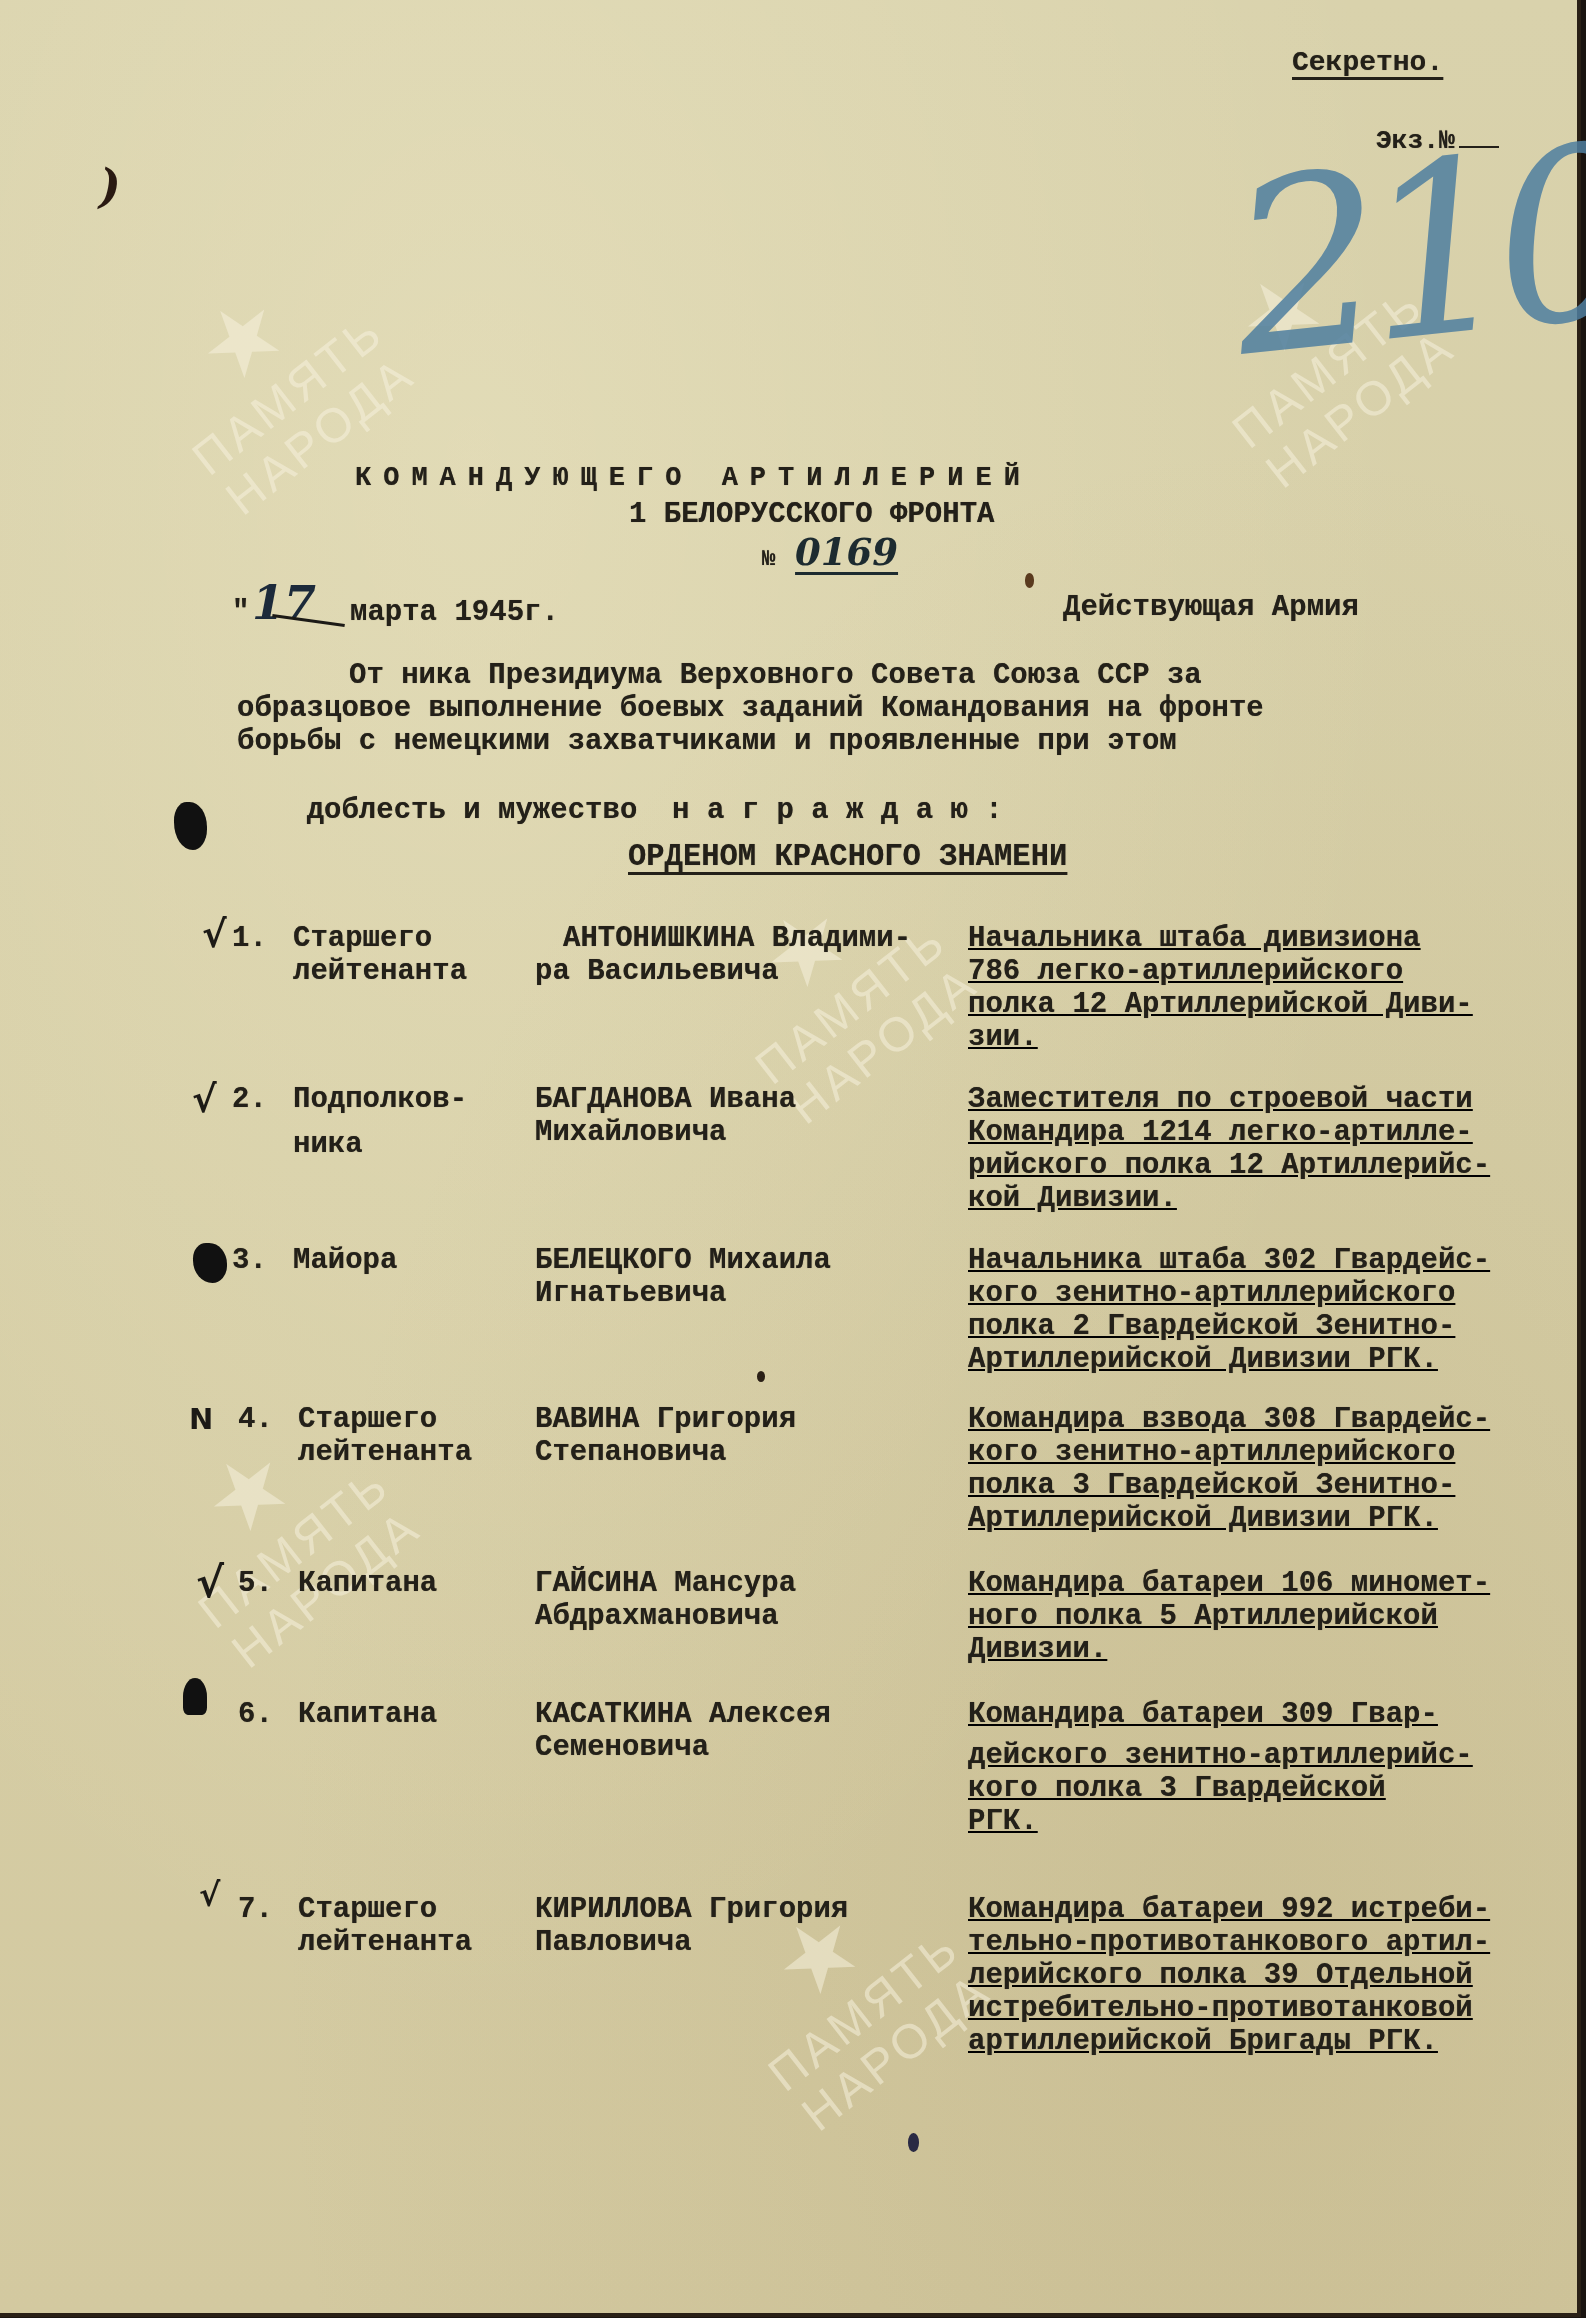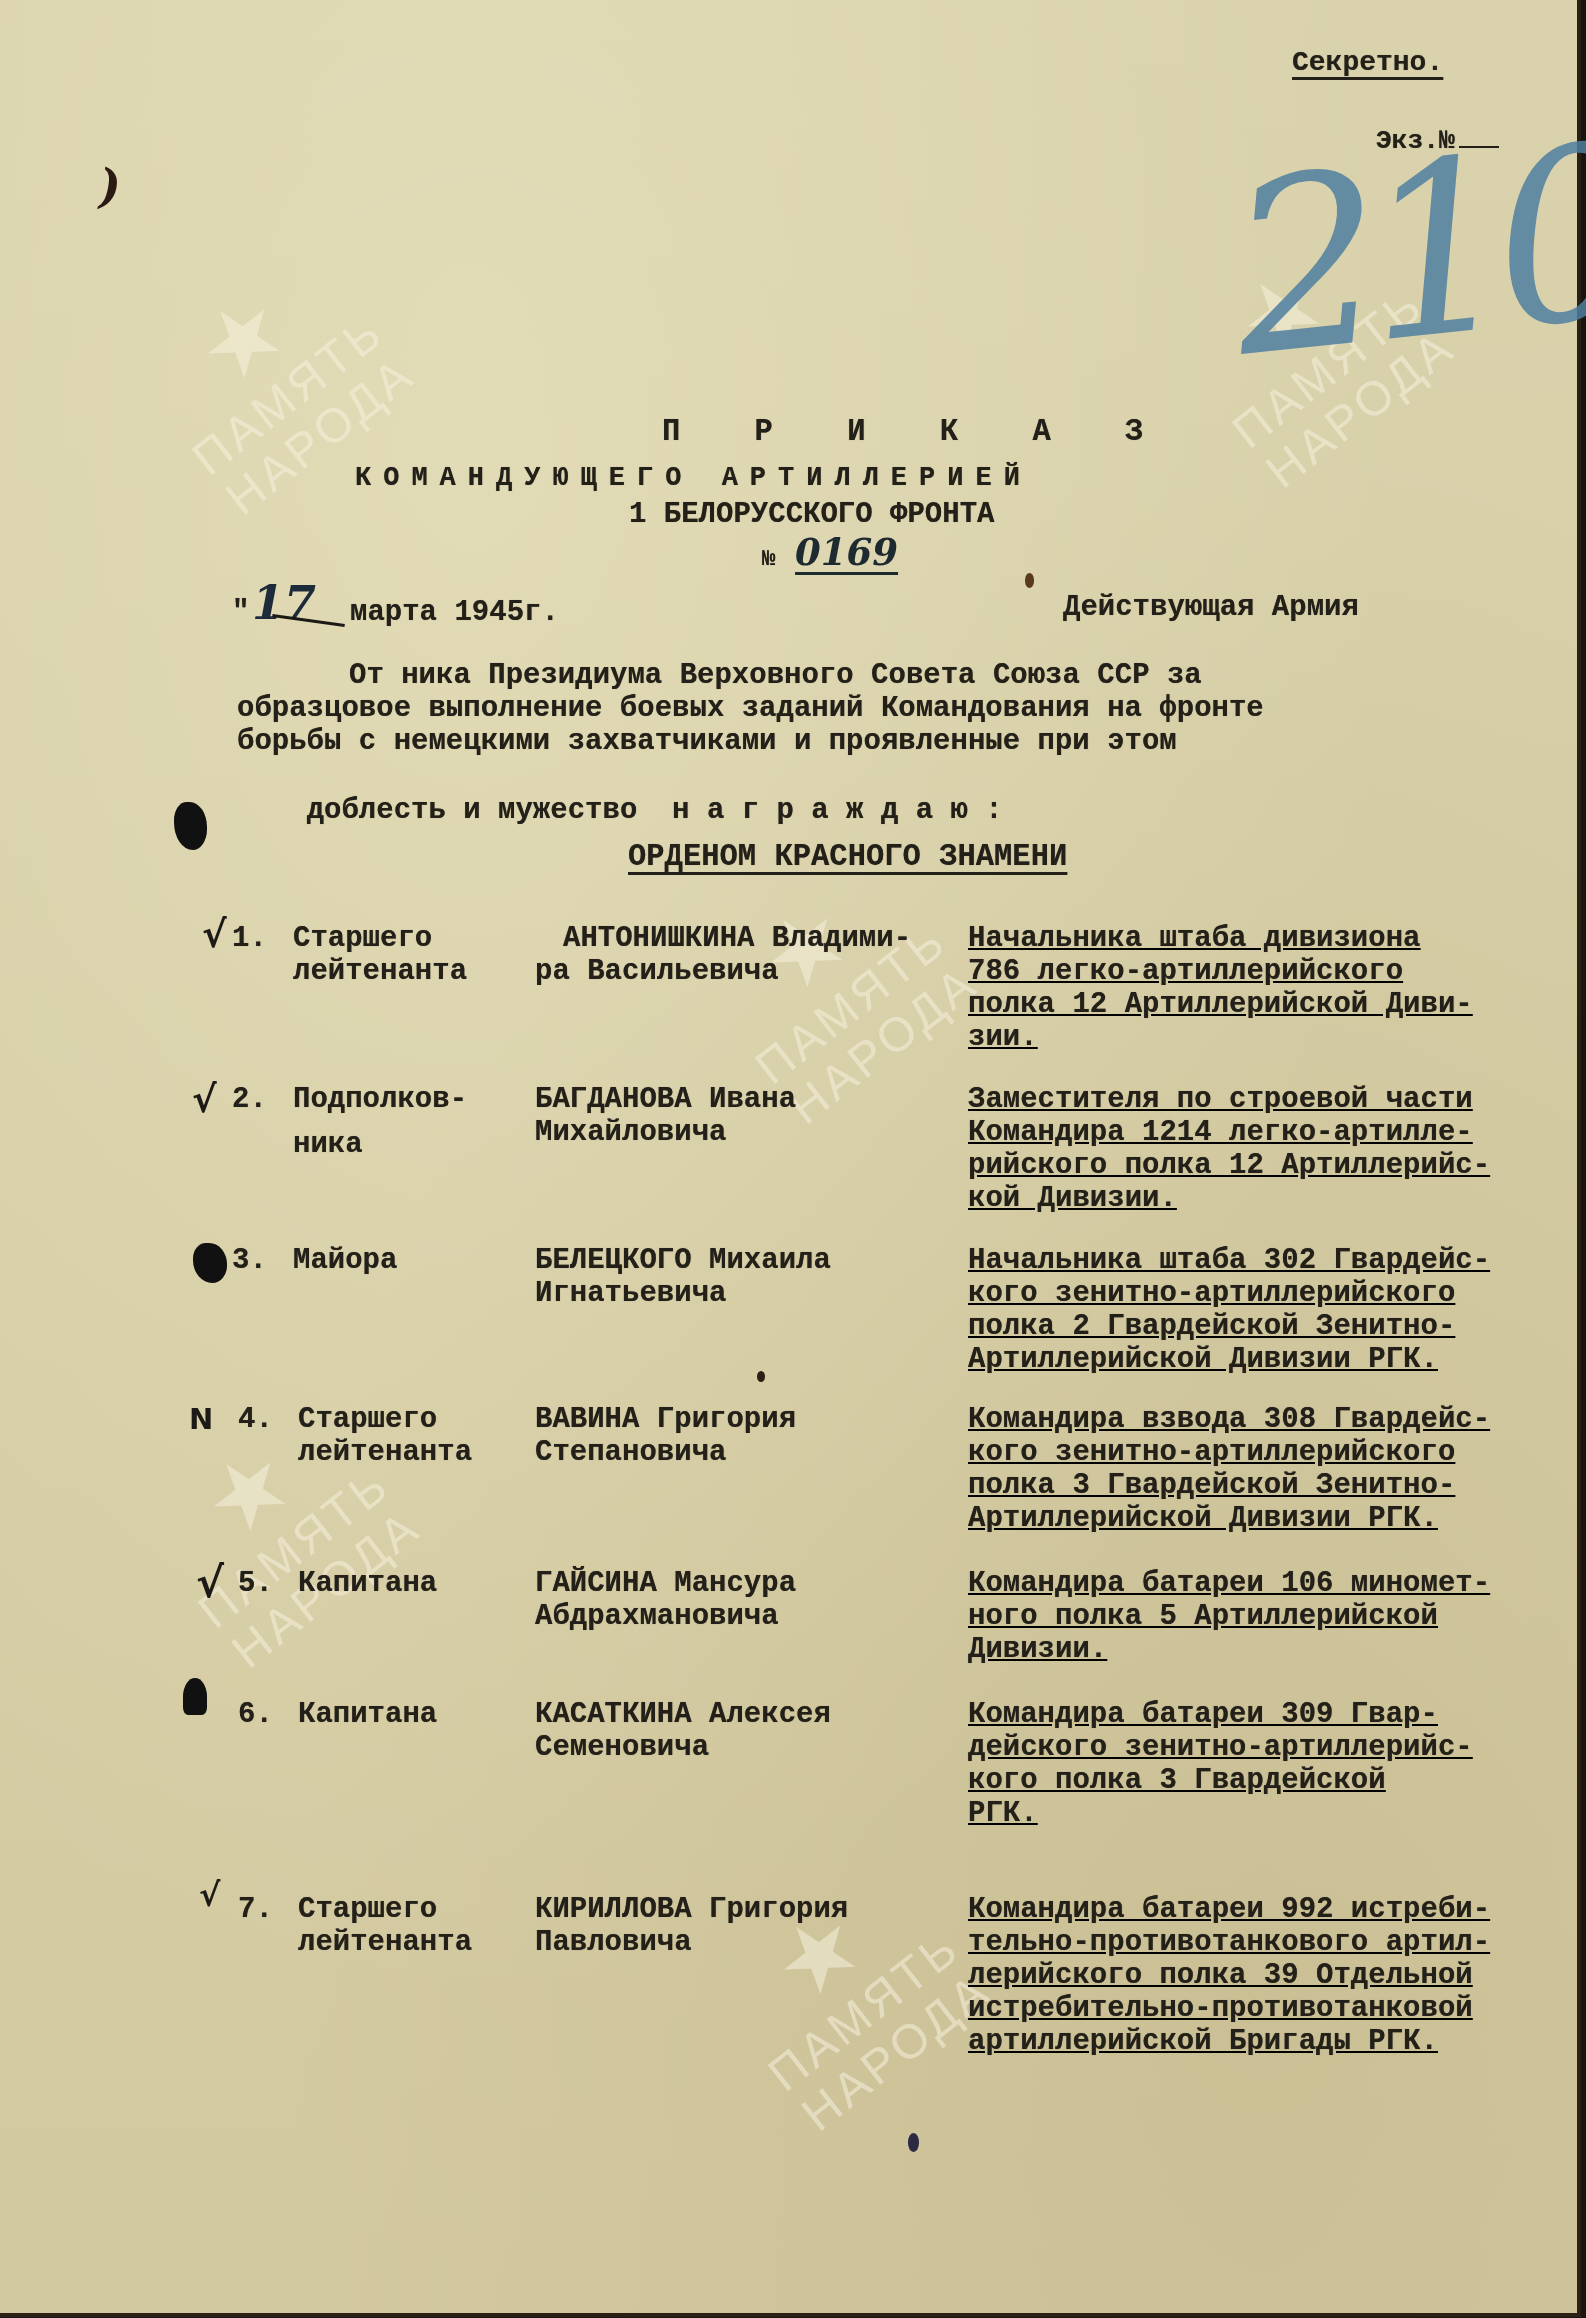--- a/index.html
+++ b/index.html
@@ -83,21 +83,20 @@
 
   <div class="type u" style="left:1292px; top:46px; font-size:28px;">Секретно.</div>
   <div class="type" style="left:1312px; top:92px; font-size:26.5px;">
     <span>Экз.№</span><span style="display:inline-block; width:40px; border-bottom:2.6px solid #232019; margin-left:4px;"></span>
   </div>
 
   <div class="pencil" style="left:1232px; top:119px; font-size:238px; line-height:252px; letter-spacing:-20px; transform:rotate(-6deg);">2104</div>
 
   <div class="hand" style="left:99px; top:159px; font-size:46px; color:#2a1a12;">)</div>
 
-  <div class="type spaced" style="left:662px; top:416px; font-size:30.5px; letter-spacing:28px;">П Р И К А З</div>
   <div class="type" style="left:355px; top:462px; font-size:27px; letter-spacing:12px;">КОМАНДУЮЩЕГО АРТИЛЛЕРИЕЙ</div>
   <div class="type" style="left:629px; top:498px; font-size:29px;">1 БЕЛОРУССКОГО ФРОНТА</div>
   <div style="position:absolute; left:762px; top:530px;">
     <span class="type" style="position:static; font-size:22.5px;">№</span>
     <span class="hand u" style="position:relative; left:13.2px; font-size:37px; color:#1d2b30;">0169</span>
   </div>
   <div class="dot" style="left:1025px; top:573px; width:9.3px; height:14.6px; background:#5a3a1e;"></div>
 
   <div style="position:absolute; left:232px; top:583px; width:1259px; height:53px;">
     <span class="type" style="left:0; top:13.2px;">"</span>
@@ -219,21 +218,21 @@
       <span class="type num" style="left:238px;">6.</span>
       <div class="c-rank" style="left:298px;">
         <div class="type" style="position:relative;">Капитана</div>
       </div>
       <div class="c-name">
         <div class="type" style="position:relative;">КАСАТКИНА Алексея</div>
         <div class="type" style="position:relative;">Семеновича</div>
       </div>
       <div class="c-pos">
         <div class="type" style="position:relative;">Командира батареи 309 Гвар-</div>
-        <div class="type" style="position:relative;">дейского зенитно-артиллерийс-</div>
+        <div class="type" style="position:relative;margin-top:8px;">дейского зенитно-артиллерийс-</div>
         <div class="type" style="position:relative;">кого полка 3 Гвардейской</div>
         <div class="type" style="position:relative;">РГК.</div>
       </div>
     </div>
 
     <div class="row" style="top:1893px;">
       <span class="check" style="left:199px; top:-17px; font-size:32px;">√</span>
       <span class="type num" style="left:238px;">7.</span>
       <div class="c-rank" style="left:298px;">
         <div class="type" style="position:relative;">Старшего</div>

